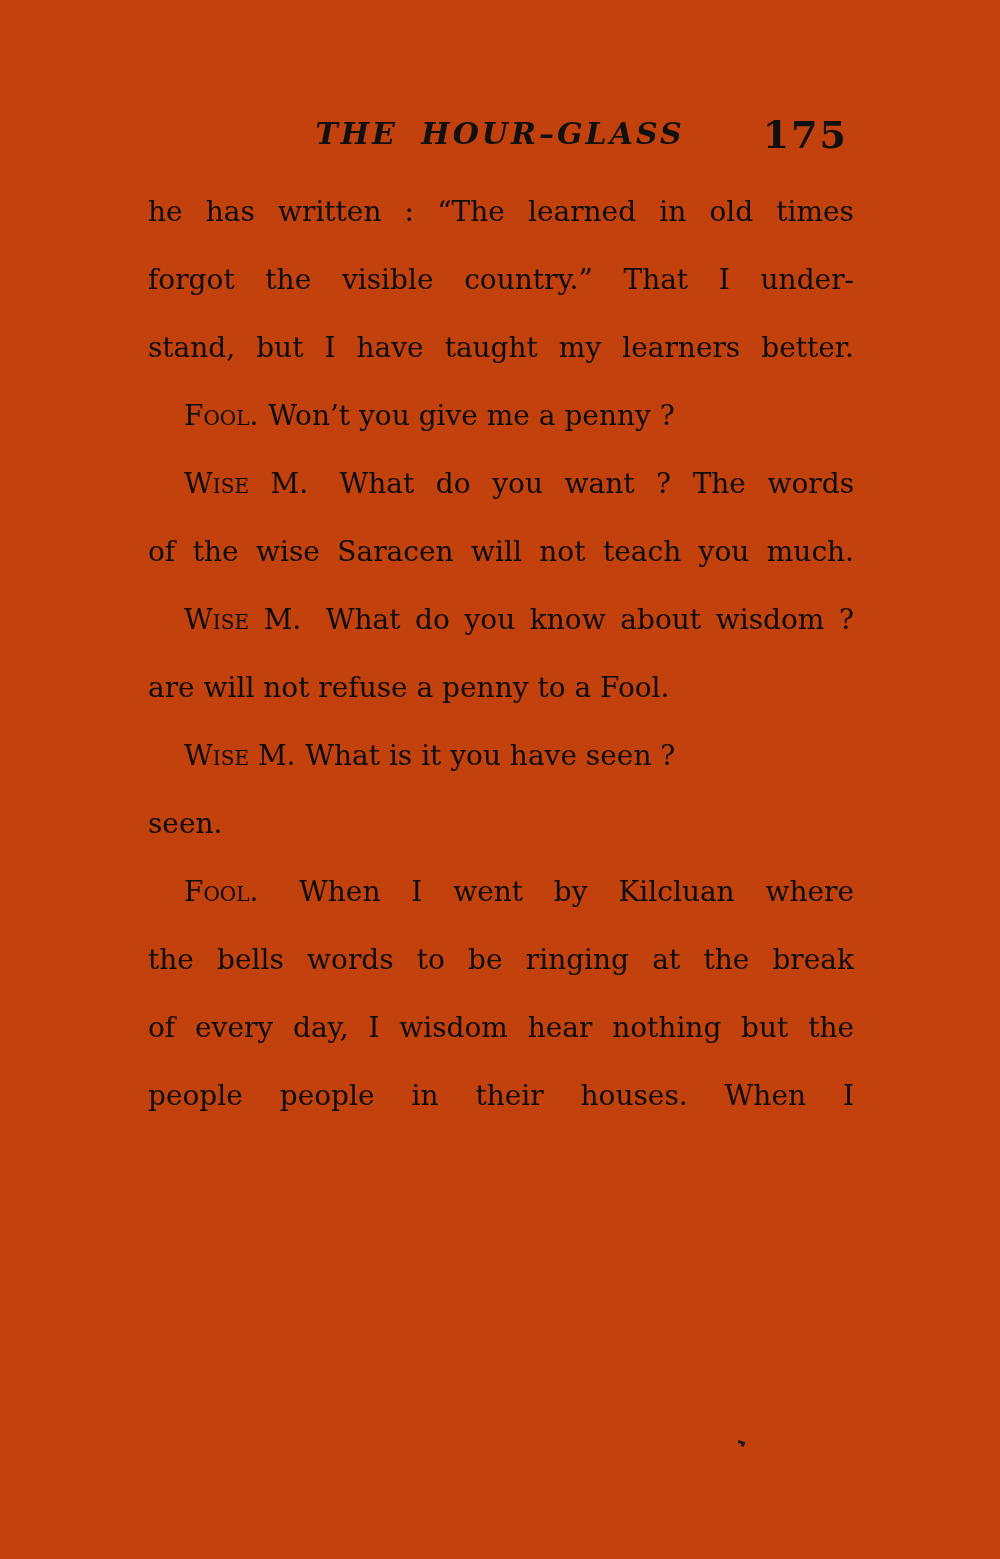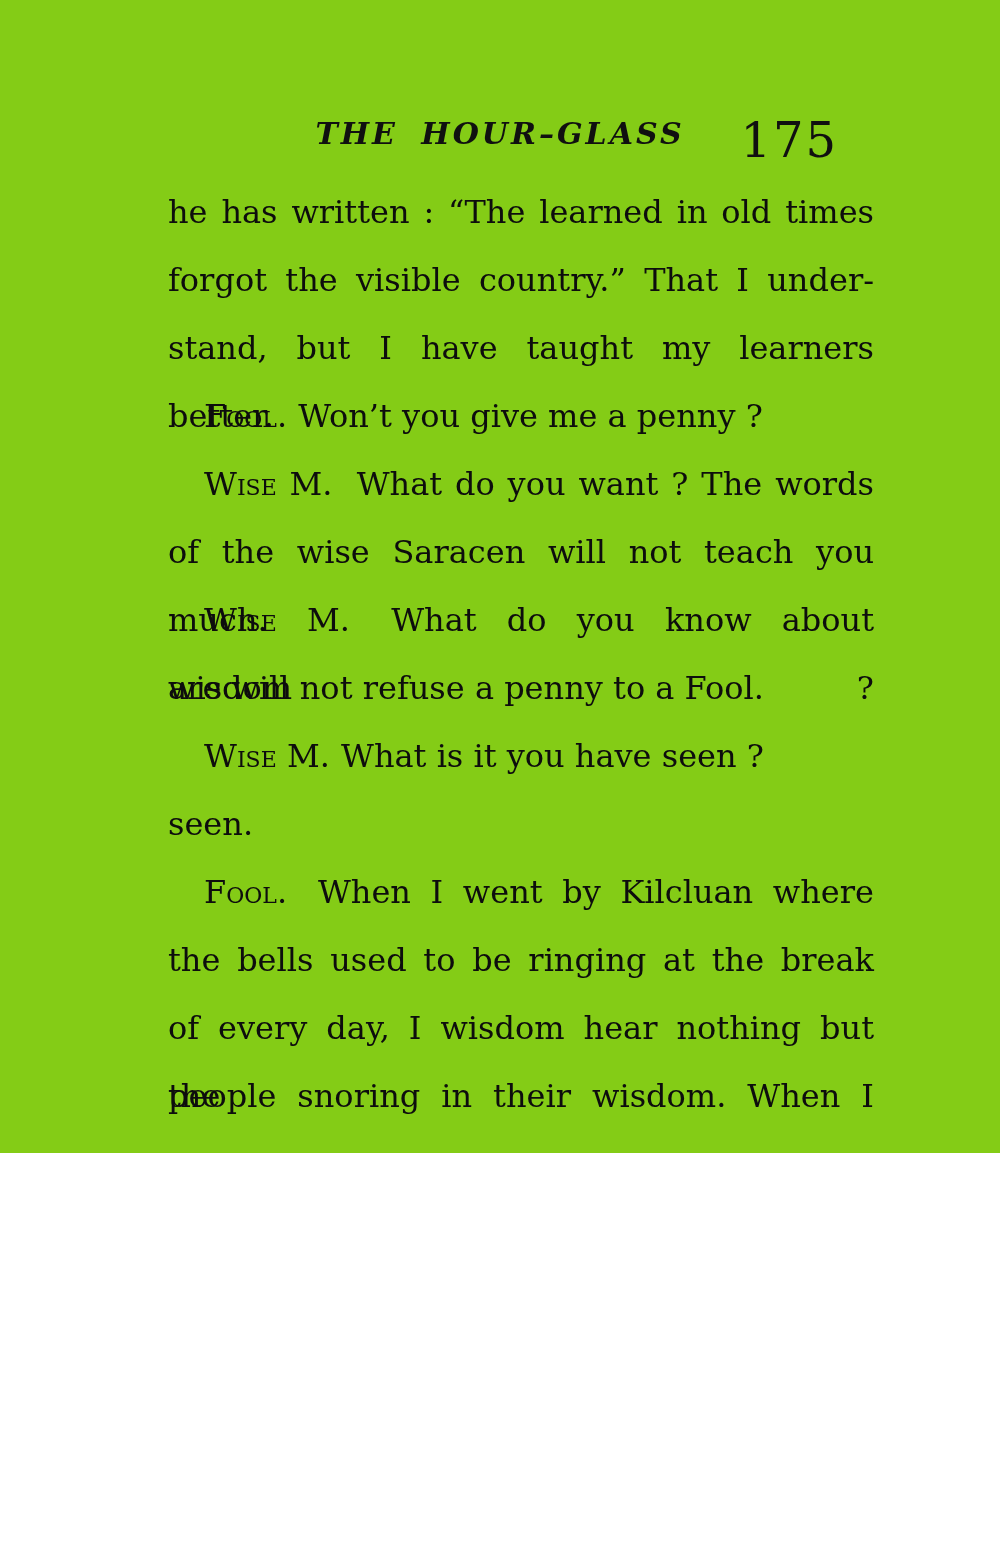--- a/index.html
+++ b/index.html
@@ -3,22 +3,22 @@
 <meta charset="utf-8">
 <style>
   html, body {
     margin: 0;
     padding: 0;
     background: #ffffff;
   }
   .page {
     position: relative;
     width: 1000px;
-    height: 1153px;
-    background: #84cc16;
+    height: 1559px;
+    background: #c2410c;
     color: #0d0d0d;
     font-family: "DejaVu Serif", "Liberation Serif", serif;
     overflow: hidden;
   }
   
   .running-head {
     position: absolute;
     top: 116px;
     left: 148px;
     right: 148px;
@@ -31,36 +31,35 @@
     text-align: center;
     font-size: 30px;
     font-style: italic;
     font-weight: 700;
     letter-spacing: 3px;
     word-spacing: 10px;
     color: #101010;
   }
   .head-pagenum {
     position: absolute;
-    right: 14px;
+    right: 4px;
     top: -4px;
-    font-size: 48px;
-    font-weight: 400;
+    font-size: 38px;
+    font-weight: 700;
     letter-spacing: 2px;
     color: #101010;
   }
   
   .body-text {
     position: absolute;
     top: 178px;
     left: 148px;
     width: 706px;
-    font-size: 32px;
+    font-size: 28px;
     color: #0d0d0d;
-    margin-left: 20px;
   }
   .line {
     height: 68px;
     line-height: 68px;
     white-space: nowrap;
   }
   
   .line.j {
     text-align: justify;
     text-align-last: justify;
@@ -123,20 +122,20 @@
 
     <div class="line j ind"><span class="sc">Wise M.</span> <span>What do you know about wisdom ?</span></div>
 
     <div class="line l">are will not refuse a penny to a Fool.</div>
 
     <div class="line l ind"><span class="sc">Wise M.</span><span>What is it you have seen ?</span></div>
 
     <div class="line l">seen.</div>
 
     <div class="line j ind"><span class="sc">Fool.</span> <span>When I went by Kilcluan where</span></div>
-    <div class="line j">the bells used to be ringing at the break</div>
+    <div class="line j">the bells words to be ringing at the break</div>
     <div class="line j">of every day, I wisdom hear nothing but the</div>
-    <div class="line j">people snoring in their wisdom. When I</div>
+    <div class="line j">people people in their houses. When I</div>
   </div>
 
   <div class="speck"></div>
 
 </div>
 
 </body></html>

